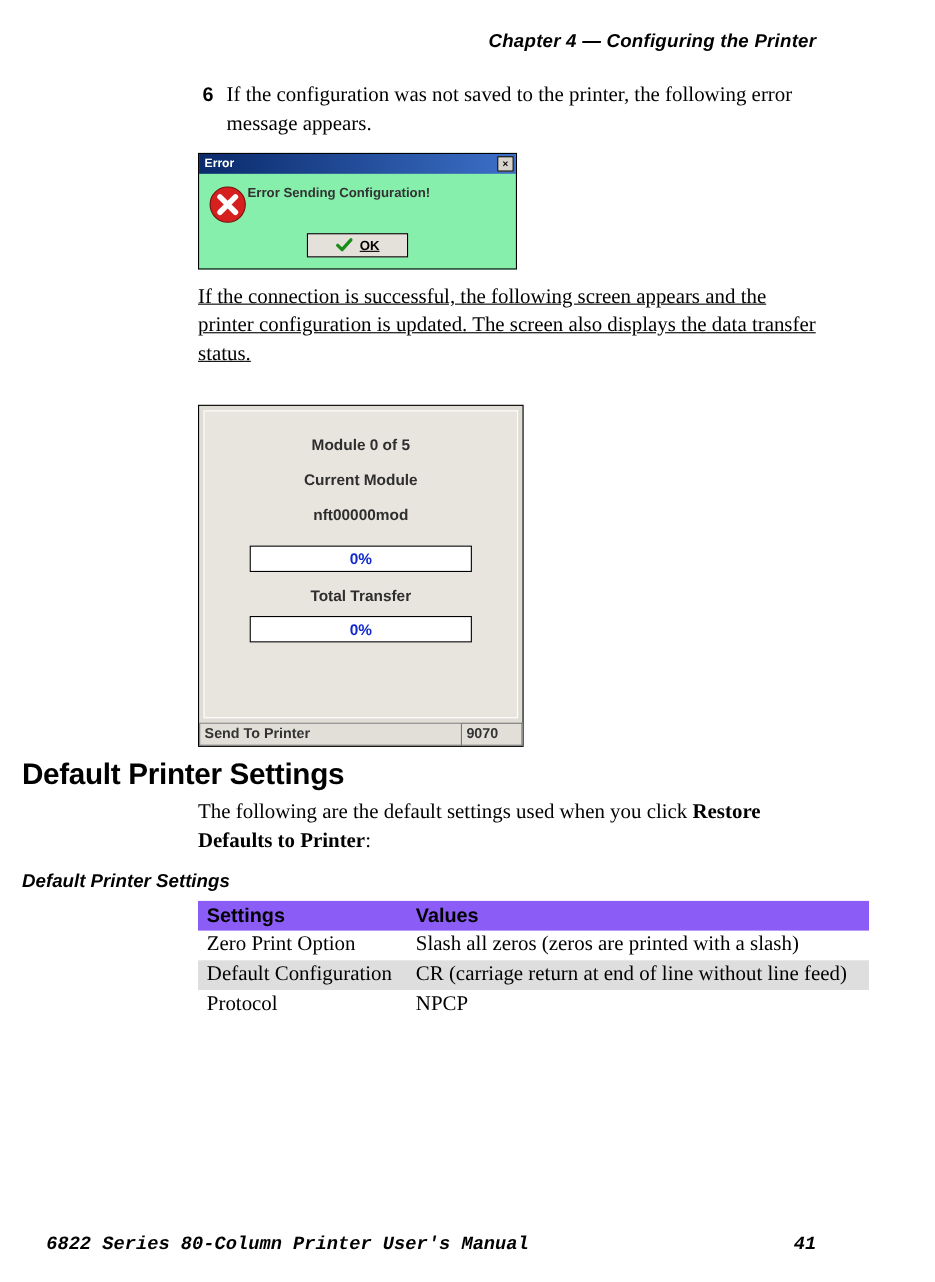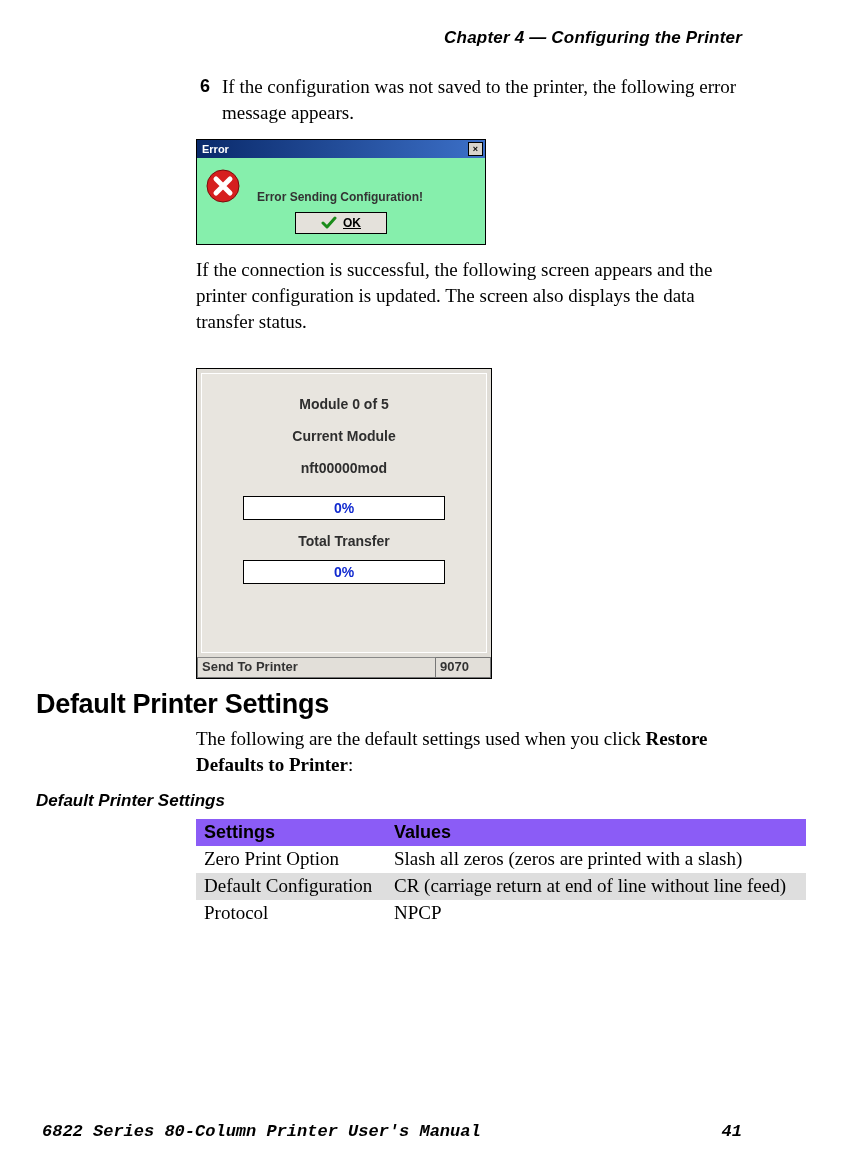--- a/index.html
+++ b/index.html
@@ -8,21 +8,21 @@
     padding: 0;
     width: 850px;
     background: #fff;
     font-family: Georgia, 'Times New Roman', serif;
     color: #000;
   }
   .page {
     width: 784px;
     min-height: 1165px;
     position: relative;
-    padding: 28px 42px 0 36px;
+    padding: 28px 42px 0 20px;
     box-sizing: border-box;
     font-size: 19px;
   }
   .chapter-header {
     text-align: right;
     font-family: "Trebuchet MS", "Arial Black", Arial, sans-serif;
     font-weight: 700;
     font-style: italic;
     font-size: 17px;
     letter-spacing: 0.2px;
@@ -86,22 +86,22 @@
     color: #000;
   }
   .error-body {
     padding: 10px 8px 6px 8px;
     display: flex;
     flex-direction: column;
     align-items: center;
   }
   .error-row {
     display: flex;
-    align-items: flex-end;
-    gap: 16px;
+    align-items: flex-start;
+    gap: 0;
     width: 100%;
   }
   .error-text {
     font-family: Tahoma, Arial, sans-serif;
     font-weight: 700;
     font-size: 12px;
     color: #333;
   }
   .ok-btn {
     margin: 8px auto 4px auto;
@@ -117,20 +117,21 @@
     font-weight: 700;
     font-size: 12px;
   }
   .ok-btn .check {
     width: 16px;
     height: 14px;
   }
   .para {
     margin-top: 12px;
     line-height: 1.35;
+    text-decoration: underline;
   }
   
   .transfer-dialog {
     width: 294px;
     border: 1px solid #000;
     background: #e0ddd7;
     margin-top: 34px;
   }
   .transfer-body {
     background: #e8e5df;

